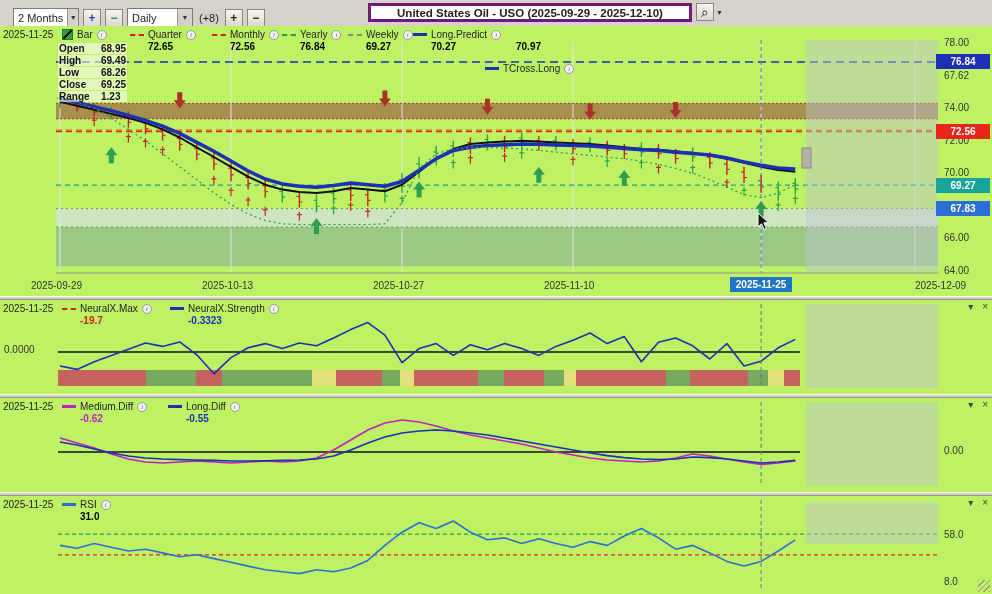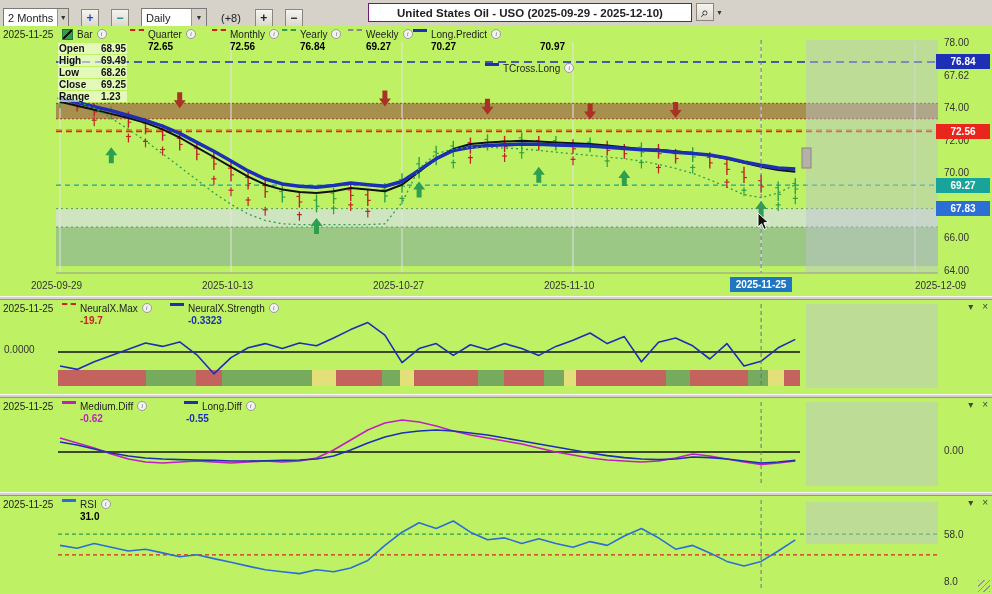--- a/index.html
+++ b/index.html
@@ -1,38 +1,38 @@
 <!DOCTYPE html>
 <html><head>
 <meta charset="utf-8">
 <title>USO Chart</title>
 <style>
   *{margin:0;padding:0;box-sizing:border-box}
   body{font-family:"Liberation Sans",sans-serif;background:#fff}
   .app{position:relative;width:992px;height:594px;overflow:hidden;background:#fff}
   
-  .toolbar{position:absolute;top:0;left:0;width:992px;height:36px;background:#d6d2ca;border-bottom:1px solid #98948a;display:flex;align-items:center;gap:12px;padding:0 3px;font-size:11px;color:#222}
+  .toolbar{position:absolute;top:0;left:0;width:992px;height:36px;background:#d6d2ca;border-bottom:1px solid #98948a;display:flex;align-items:center;gap:4px;padding:0 13px;font-size:11px;color:#222}
   .tb-select{height:19px;background:#fff;border:1px solid #7a7a7a;display:flex;align-items:center;justify-content:space-between;padding:0 0 0 4px;gap:4px}
   .selv{white-space:nowrap}
   .selarrow{width:15px;height:17px;background:#d6d2ca;border-left:1px solid #9a968c;font-size:7px;display:flex;align-items:center;justify-content:center;color:#333}
   .tb-btn{width:18px;height:18px;border:1px solid #8a867e;background:linear-gradient(#f6f4ef,#dcd8d0);display:flex;align-items:center;justify-content:center;font-weight:bold;font-size:12px;color:#222;cursor:default}
   .glyph-blue{color:#2244cc}.glyph-teal{color:#0f8b8b}
   .tb-text{font-size:11px;padding:0 2px}
-  .title-box{position:absolute;left:368px;top:3px;width:324px;height:19px;background:#fff;border:1px solid #701a75;display:flex;align-items:center;justify-content:center;font-size:11.5px;font-weight:600;white-space:nowrap}
+  .title-box{position:absolute;left:368px;top:3px;width:324px;height:19px;background:#fff;border:3px solid #701a75;display:flex;align-items:center;justify-content:center;font-size:11.5px;font-weight:600;white-space:nowrap}
   .search-group{position:absolute;left:696px;top:3px;display:flex;align-items:center;gap:2px}
   .search-group .tb-btn{font-size:14px;font-weight:normal}
   .mini-arrow{font-size:7px;color:#333}
   .right-group{position:absolute;right:3px;top:3px;display:flex;gap:4px}
   .tb-push{height:19px;border:1px solid #8a867e;background:linear-gradient(#f6f4ef,#d8d4cb);padding:0 6px;font-size:11px;display:flex;gap:4px;align-items:center;color:#222}
   
   .panel{position:absolute;left:0;width:992px;background:#bef264}
   .panel svg{position:absolute;left:0;top:0}
   .divider{position:absolute;left:0;width:992px;height:4px;background:#d6d2ca;border-top:1px solid #f7f6f3;border-bottom:1px solid #98948a}
   .pdate{position:absolute;left:3px;top:3px;font-size:10px;color:#222;white-space:nowrap}
-  .legitem{position:absolute;top:3px;display:flex;align-items:flex-start;gap:4px;font-size:10px;color:#222;white-space:nowrap}
+  .legitem{position:absolute;top:3px;display:flex;align-items:center;gap:4px;font-size:10px;color:#222;white-space:nowrap}
   .legval{position:absolute;top:15px;font-size:10px;font-weight:bold;white-space:nowrap}
   .sw{display:inline-block;width:14px;height:0}
   .barsw{display:inline-block;width:11px;height:11px;border:1px solid #1c7a35;background:linear-gradient(135deg,#2fa045 42%,#111 42%,#111 58%,#2fa045 58%)}
   .info{display:inline-block;width:10px;height:10px;border:1px solid #9a9a9a;border-radius:50%;font-size:7px;line-height:8px;text-align:center;color:#777;background:#f2f2f2;font-style:italic;font-family:"Liberation Serif",serif}
   .axis-label{position:absolute;font-size:10px;color:#333;white-space:nowrap}
   .price-tag{position:absolute;left:936px;width:54px;height:15px;color:#fff;font-size:10px;font-weight:bold;text-align:center;line-height:15px}
   .date-tag{position:absolute;width:62px;height:15px;background:#1f77c4;color:#fff;font-size:10px;font-weight:bold;text-align:center;line-height:15px}
   .pctl{position:absolute;right:4px;top:1px;display:flex;gap:9px;font-size:10px;color:#444}
   .pctl span{cursor:default}
   #ohlc{position:absolute;left:58px;top:17px;font-size:10px;font-weight:bold;color:#111}
@@ -378,21 +378,21 @@
         <span class="sw" style="border-top: 3px solid rgb(29, 47, 180);"></span>
         <span>Long.Predict</span>
         <span class="info">i</span>
       </div>
       <div class="legval" style="left: 431px;">70.27</div>
       <div class="legitem" style="left: 485px; margin-top: 34px;">
         <span class="sw" style="border-top: 3px solid rgb(29, 47, 180);"></span>
         <span>TCross.Long</span>
         <span class="info">i</span>
       </div>
-      <div class="legval" style="left: 516px; margin-left: 24px;">70.97</div>
+      <div class="legval" style="left: 516px;">70.97</div>
     </div>
 
   <div class="divider" style="top:296px"></div>
 
   <div class="panel" id="p2" style="top:300px;height:94px">
     <svg id="p2-svg" width="992" height="94" viewBox="0 0 992 94">
         <rect x="58" y="70" width="88" height="16" fill="#c4635e"></rect>
         <rect x="146" y="70" width="50" height="16" fill="#76ab5e"></rect>
         <rect x="196" y="70" width="26" height="16" fill="#c4635e"></rect>
         <rect x="222" y="70" width="90" height="16" fill="#76ab5e"></rect>
@@ -451,21 +451,21 @@
     <div class="pctl">
       <span>▾</span>
       <span>×</span>
     </div>
   <div class="legitem" style="left: 62px;">
         <span class="sw" style="border-top: 3px solid rgb(192, 32, 192);"></span>
         <span>Medium.Diff</span>
         <span class="info">i</span>
       </div>
       <div class="legval" style="left: 80px; color: rgb(192, 32, 192);">-0.62</div>
-      <div class="legitem" style="left: 184px;">
+      <div class="legitem" style="left: 168px;">
         <span class="sw" style="border-top: 3px solid rgb(29, 47, 180);"></span>
         <span>Long.Diff</span>
         <span class="info">i</span>
       </div>
       <div class="legval" style="left: 186px; color: rgb(29, 47, 180);">-0.55</div>
     </div>
 
   <div class="divider" style="top:492px"></div>
 
   <div class="panel" id="p4" style="top:496px;height:98px">

